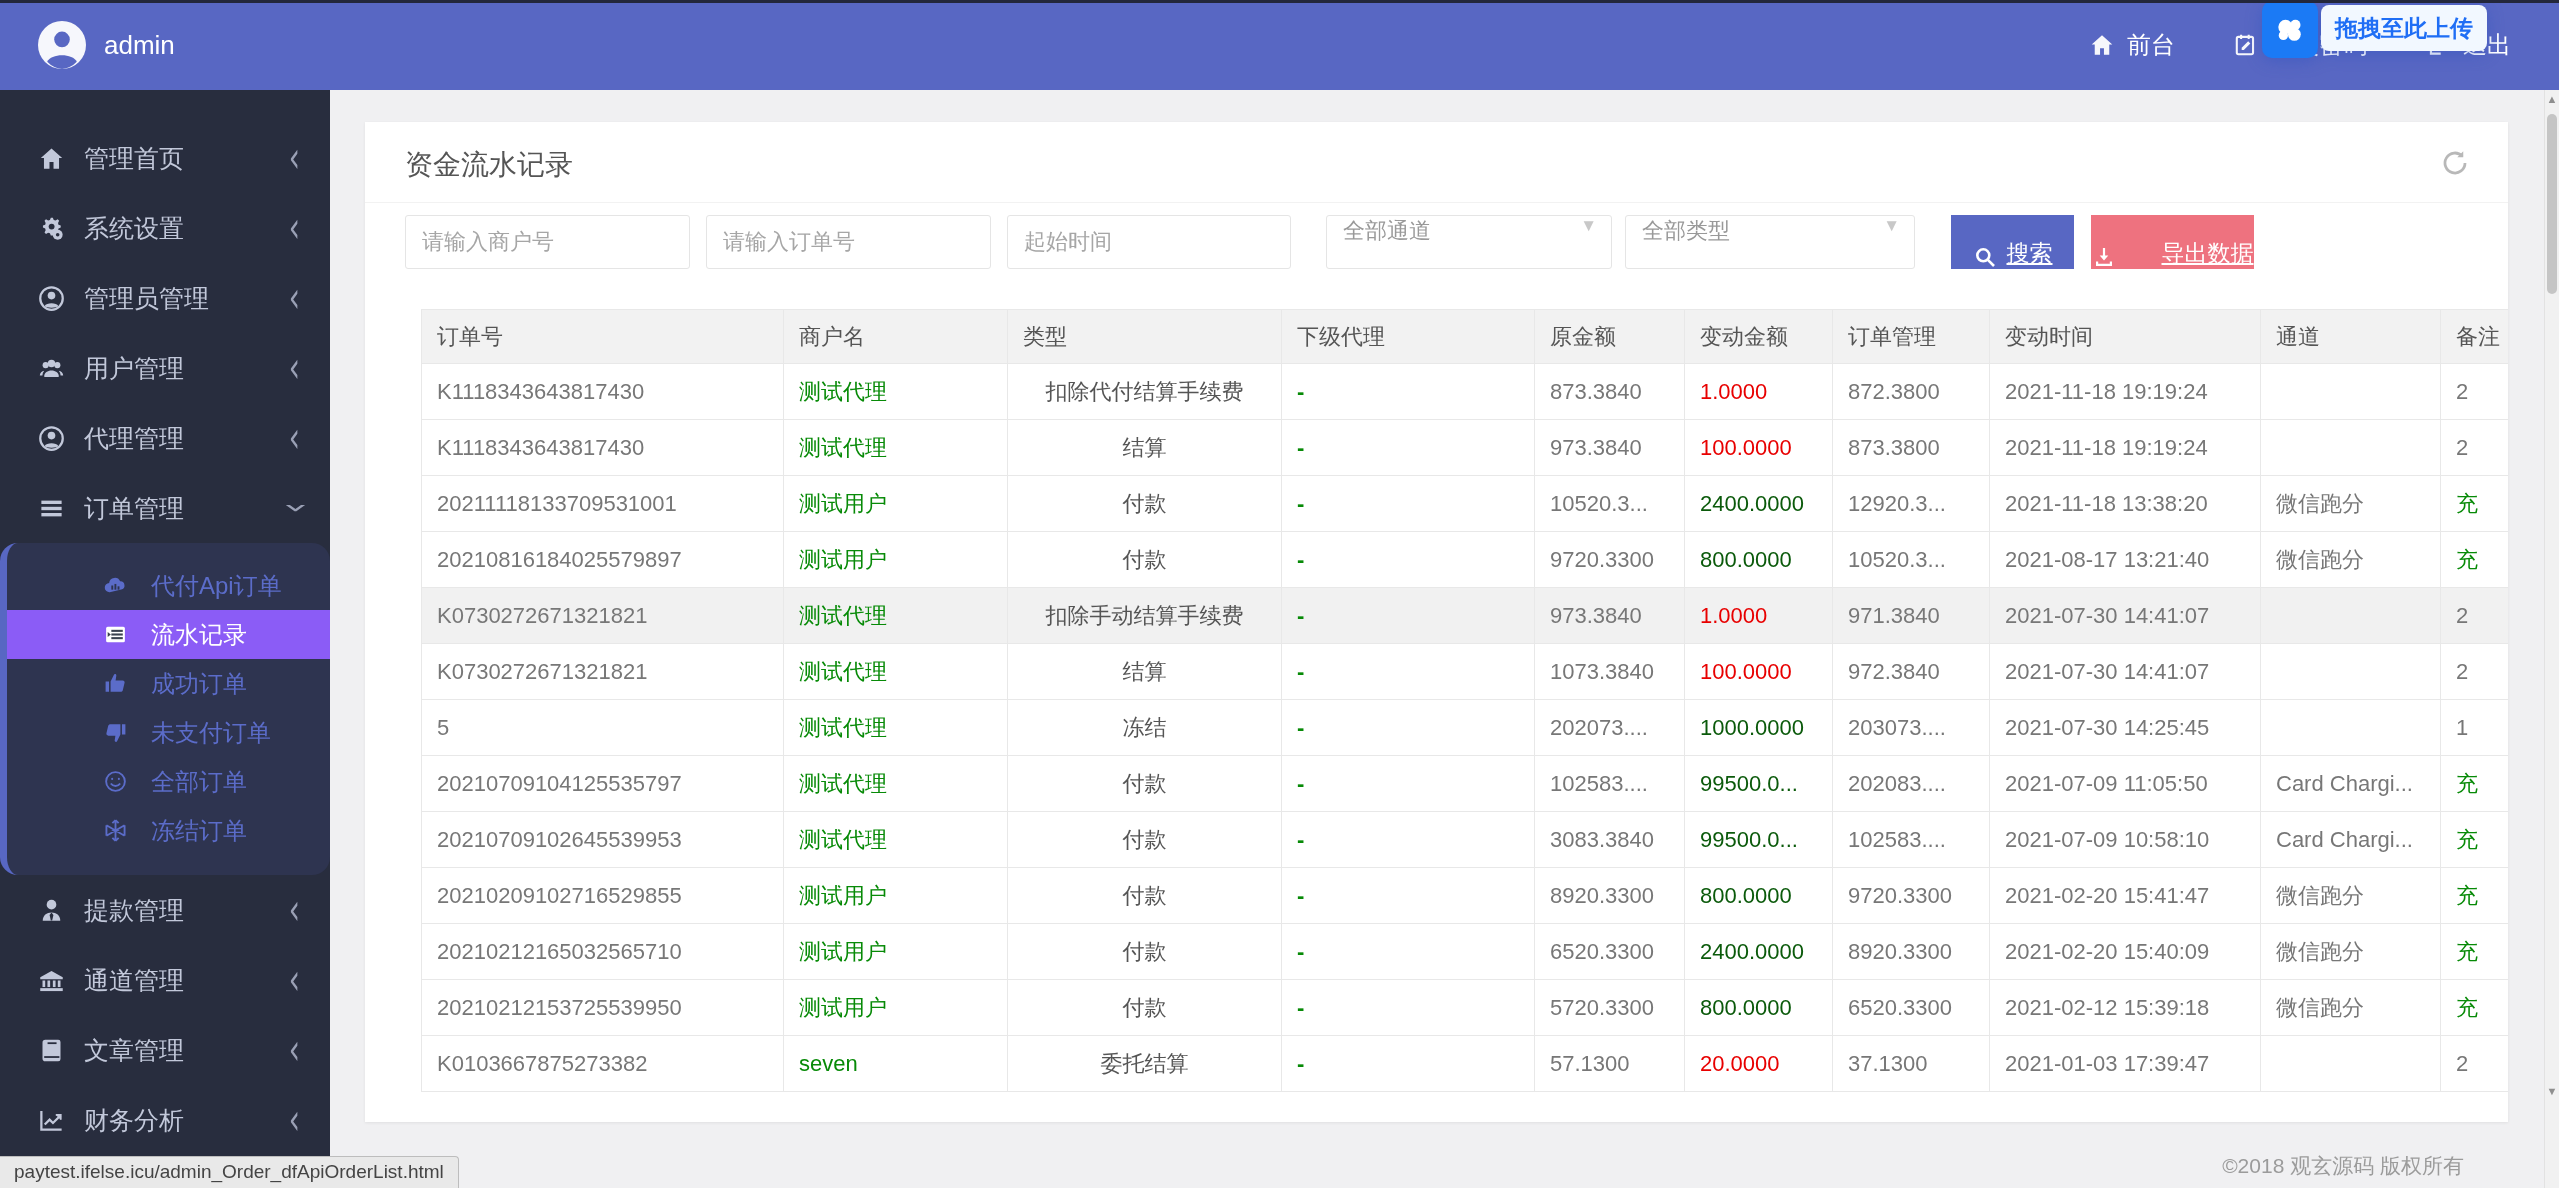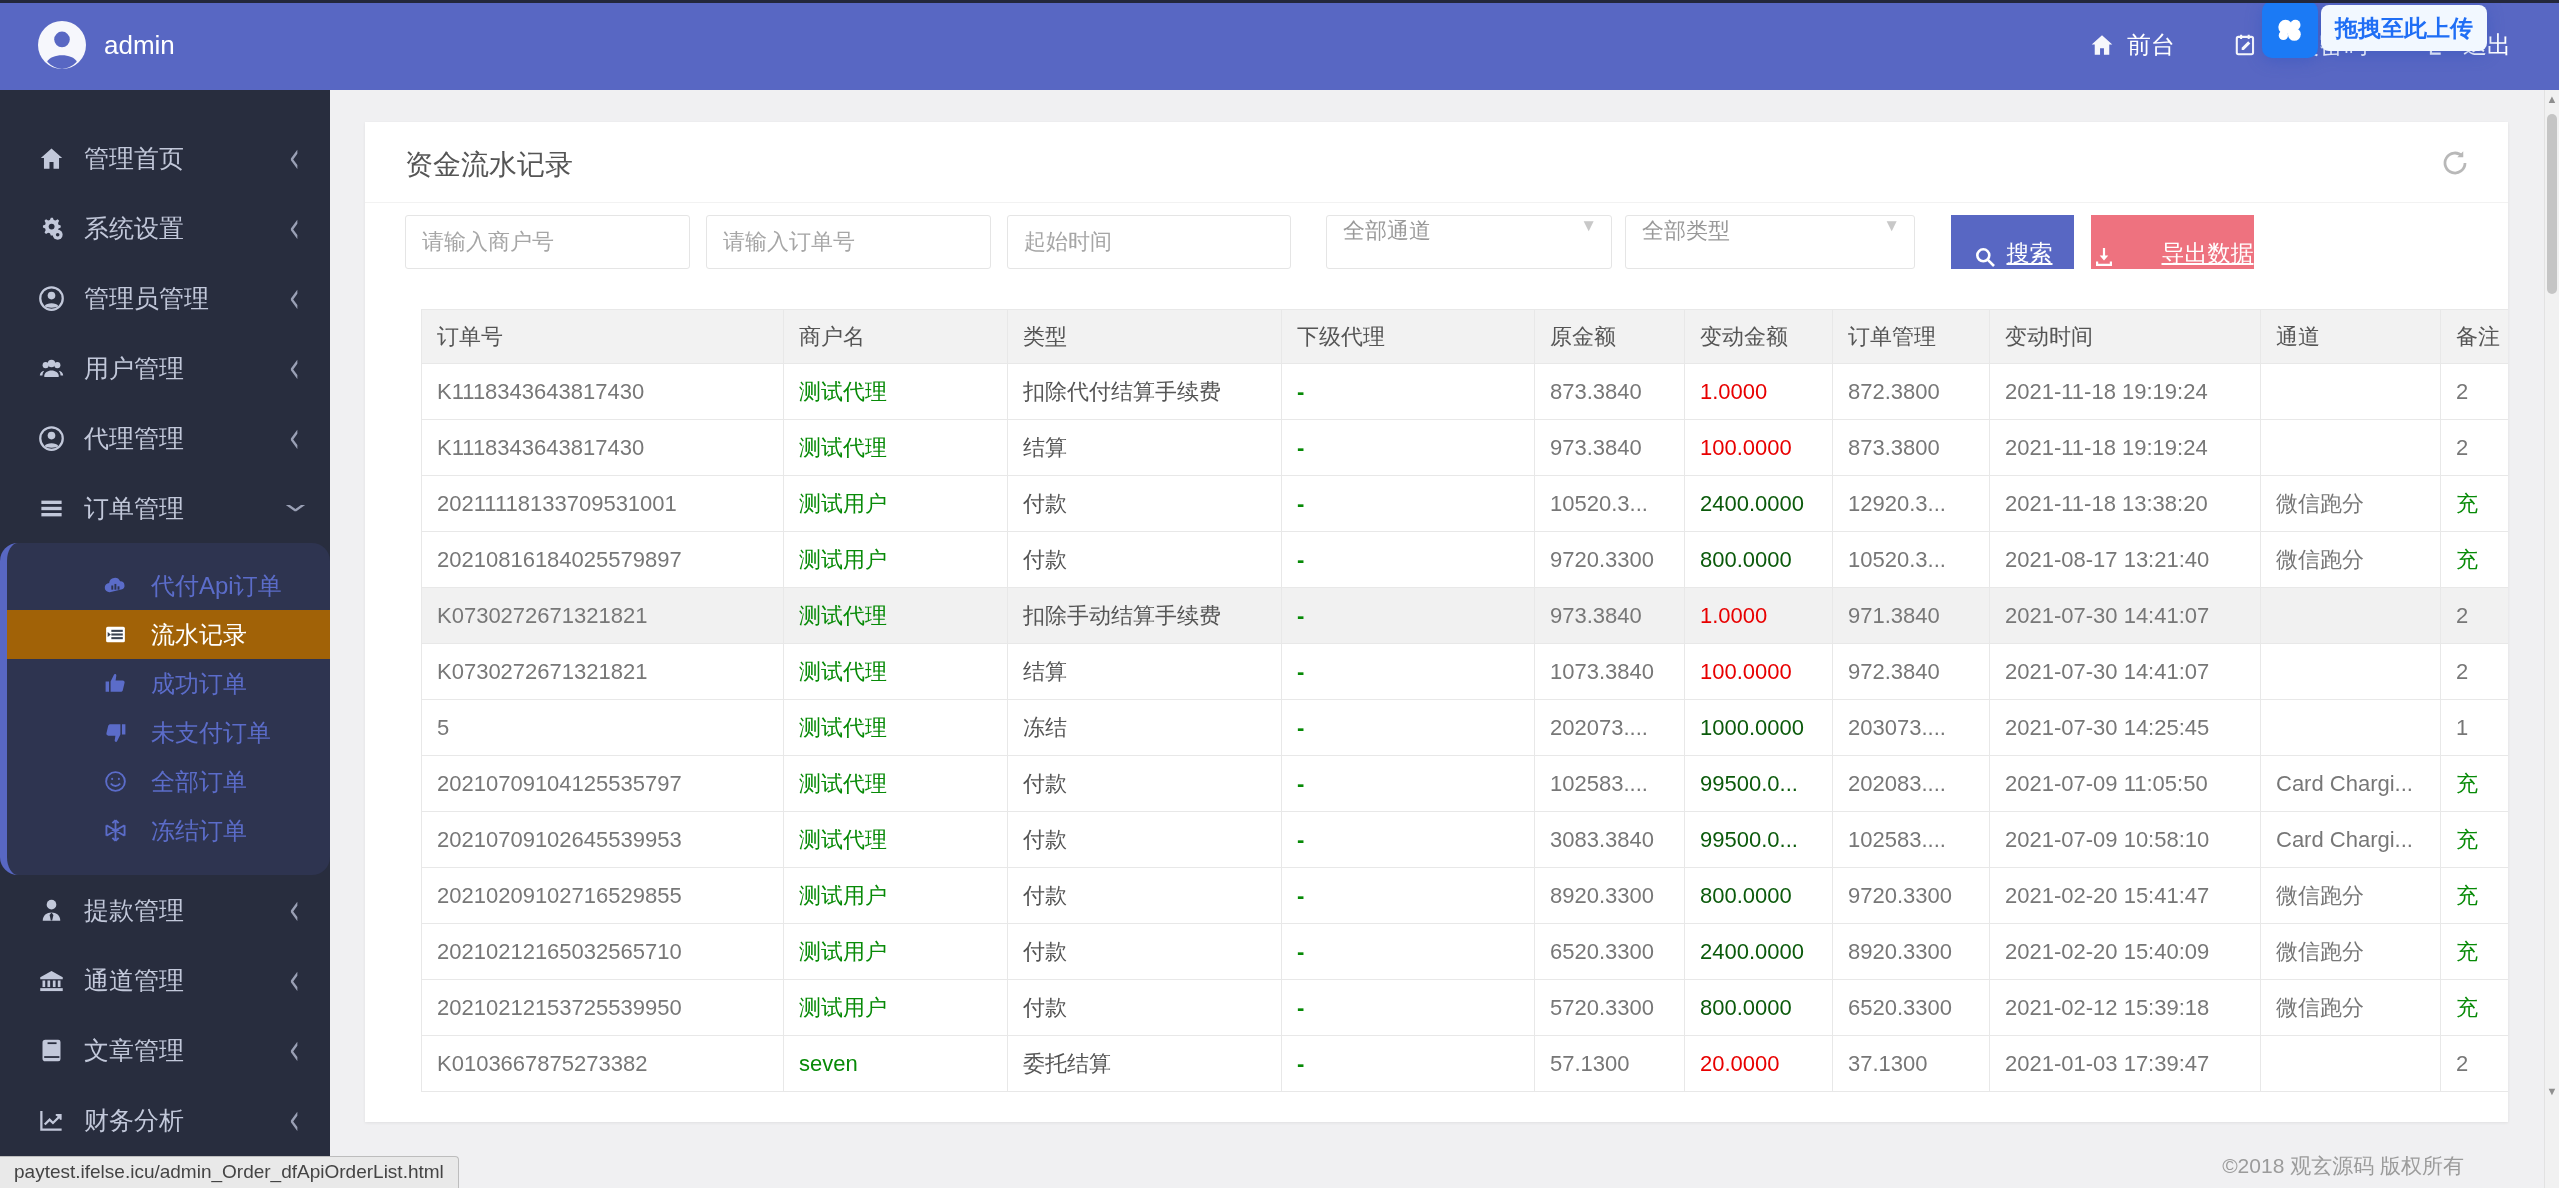--- a/index.html
+++ b/index.html
@@ -34,21 +34,21 @@
   .side-item .icon svg { width:27px; height:27px; }
   .side-item .label { flex:1; }
   .chev { color:#9aa0b5; font-size:28px; line-height:1; transform:scaleY(1.5); font-family:"DejaVu Sans",sans-serif; }
   .chev.open { transform:rotate(-90deg) scaleY(1.5); }
 
   .sub-panel { background:#2e3450; border-left:7px solid #5867c3; padding:18px 0 20px;border-radius:18px; }
   .sub-item { height:49px; display:flex; align-items:center; padding-left:96px;
     color:#5b6cc9; font-size:24px; cursor:pointer; }
   .sub-item .icon { width:48px; flex:none; display:inline-flex; align-items:center; font-size:23px; }
   .sub-item .icon svg { width:25px; height:25px; }
-  .sub-item.active { background:#a16207; color:#fff; }
+  .sub-item.active { background:#8b5cf6; color:#fff; }
 
   
   .main { position:absolute; left:330px; top:90px; width:2214px; height:1098px; }
   .card { position:absolute; left:35px; top:32px; width:2143px; height:1000px; background:#fff;
     box-shadow:0 1px 3px rgba(0,0,0,.07); overflow:hidden; }
   .card-head { height:80px; position:relative; }
   .page-title { position:absolute; left:40px; top:24px; font-size:28px; font-weight:normal; color:#555; }
   .refresh-btn { position:absolute; right:38px; top:26px; color:#b8b8b8; cursor:pointer; }
   .refresh-btn svg { width:30px; height:30px; }
 
@@ -69,21 +69,21 @@
   .btn-search { width:123px; background:#5867c3; margin-left:36px; }
   .btn-export { width:163px; background:#ee727f; margin-left:17px;gap:46px; }
 
   .table-wrap { margin:16px 0 0 40px; width:2103px; overflow:hidden;padding-left:16px; }
   table { border-collapse:collapse; table-layout:fixed; width:2249px; }
   th { background:#f2f2f2; border:1px solid #e8e8e8; height:54px; font-weight:normal;
     color:#555; text-align:left; padding:0 15px; font-size:22px; white-space:nowrap; }
   td { border:1px solid #e8e8e8; height:56px; color:#777; font-size:22px; padding:0 15px;
     white-space:nowrap; overflow:hidden; background:#fff; }
   tr.hl td { background:#f1f1f1; }
-  td.c-type { color:#555; }
+  td.c-type { color:#555;text-align:center; }
   td.c-green { color:#078a07; }
   td.c-dash { color:#078a07; font-weight:bold; }
   td.c-red { color:#e80000; }
   td.c-dgreen { color:#0b5a0b; }
 
   .footer { position:absolute; right:80px; bottom:8px; color:#9b9b9b; font-size:21px; }
 
   
   .scrollbar { position:absolute; right:0; top:90px; width:15px; height:1098px; background:#f1f1f1;
     border-left:1px solid #e2e2e2; z-index:25; }

